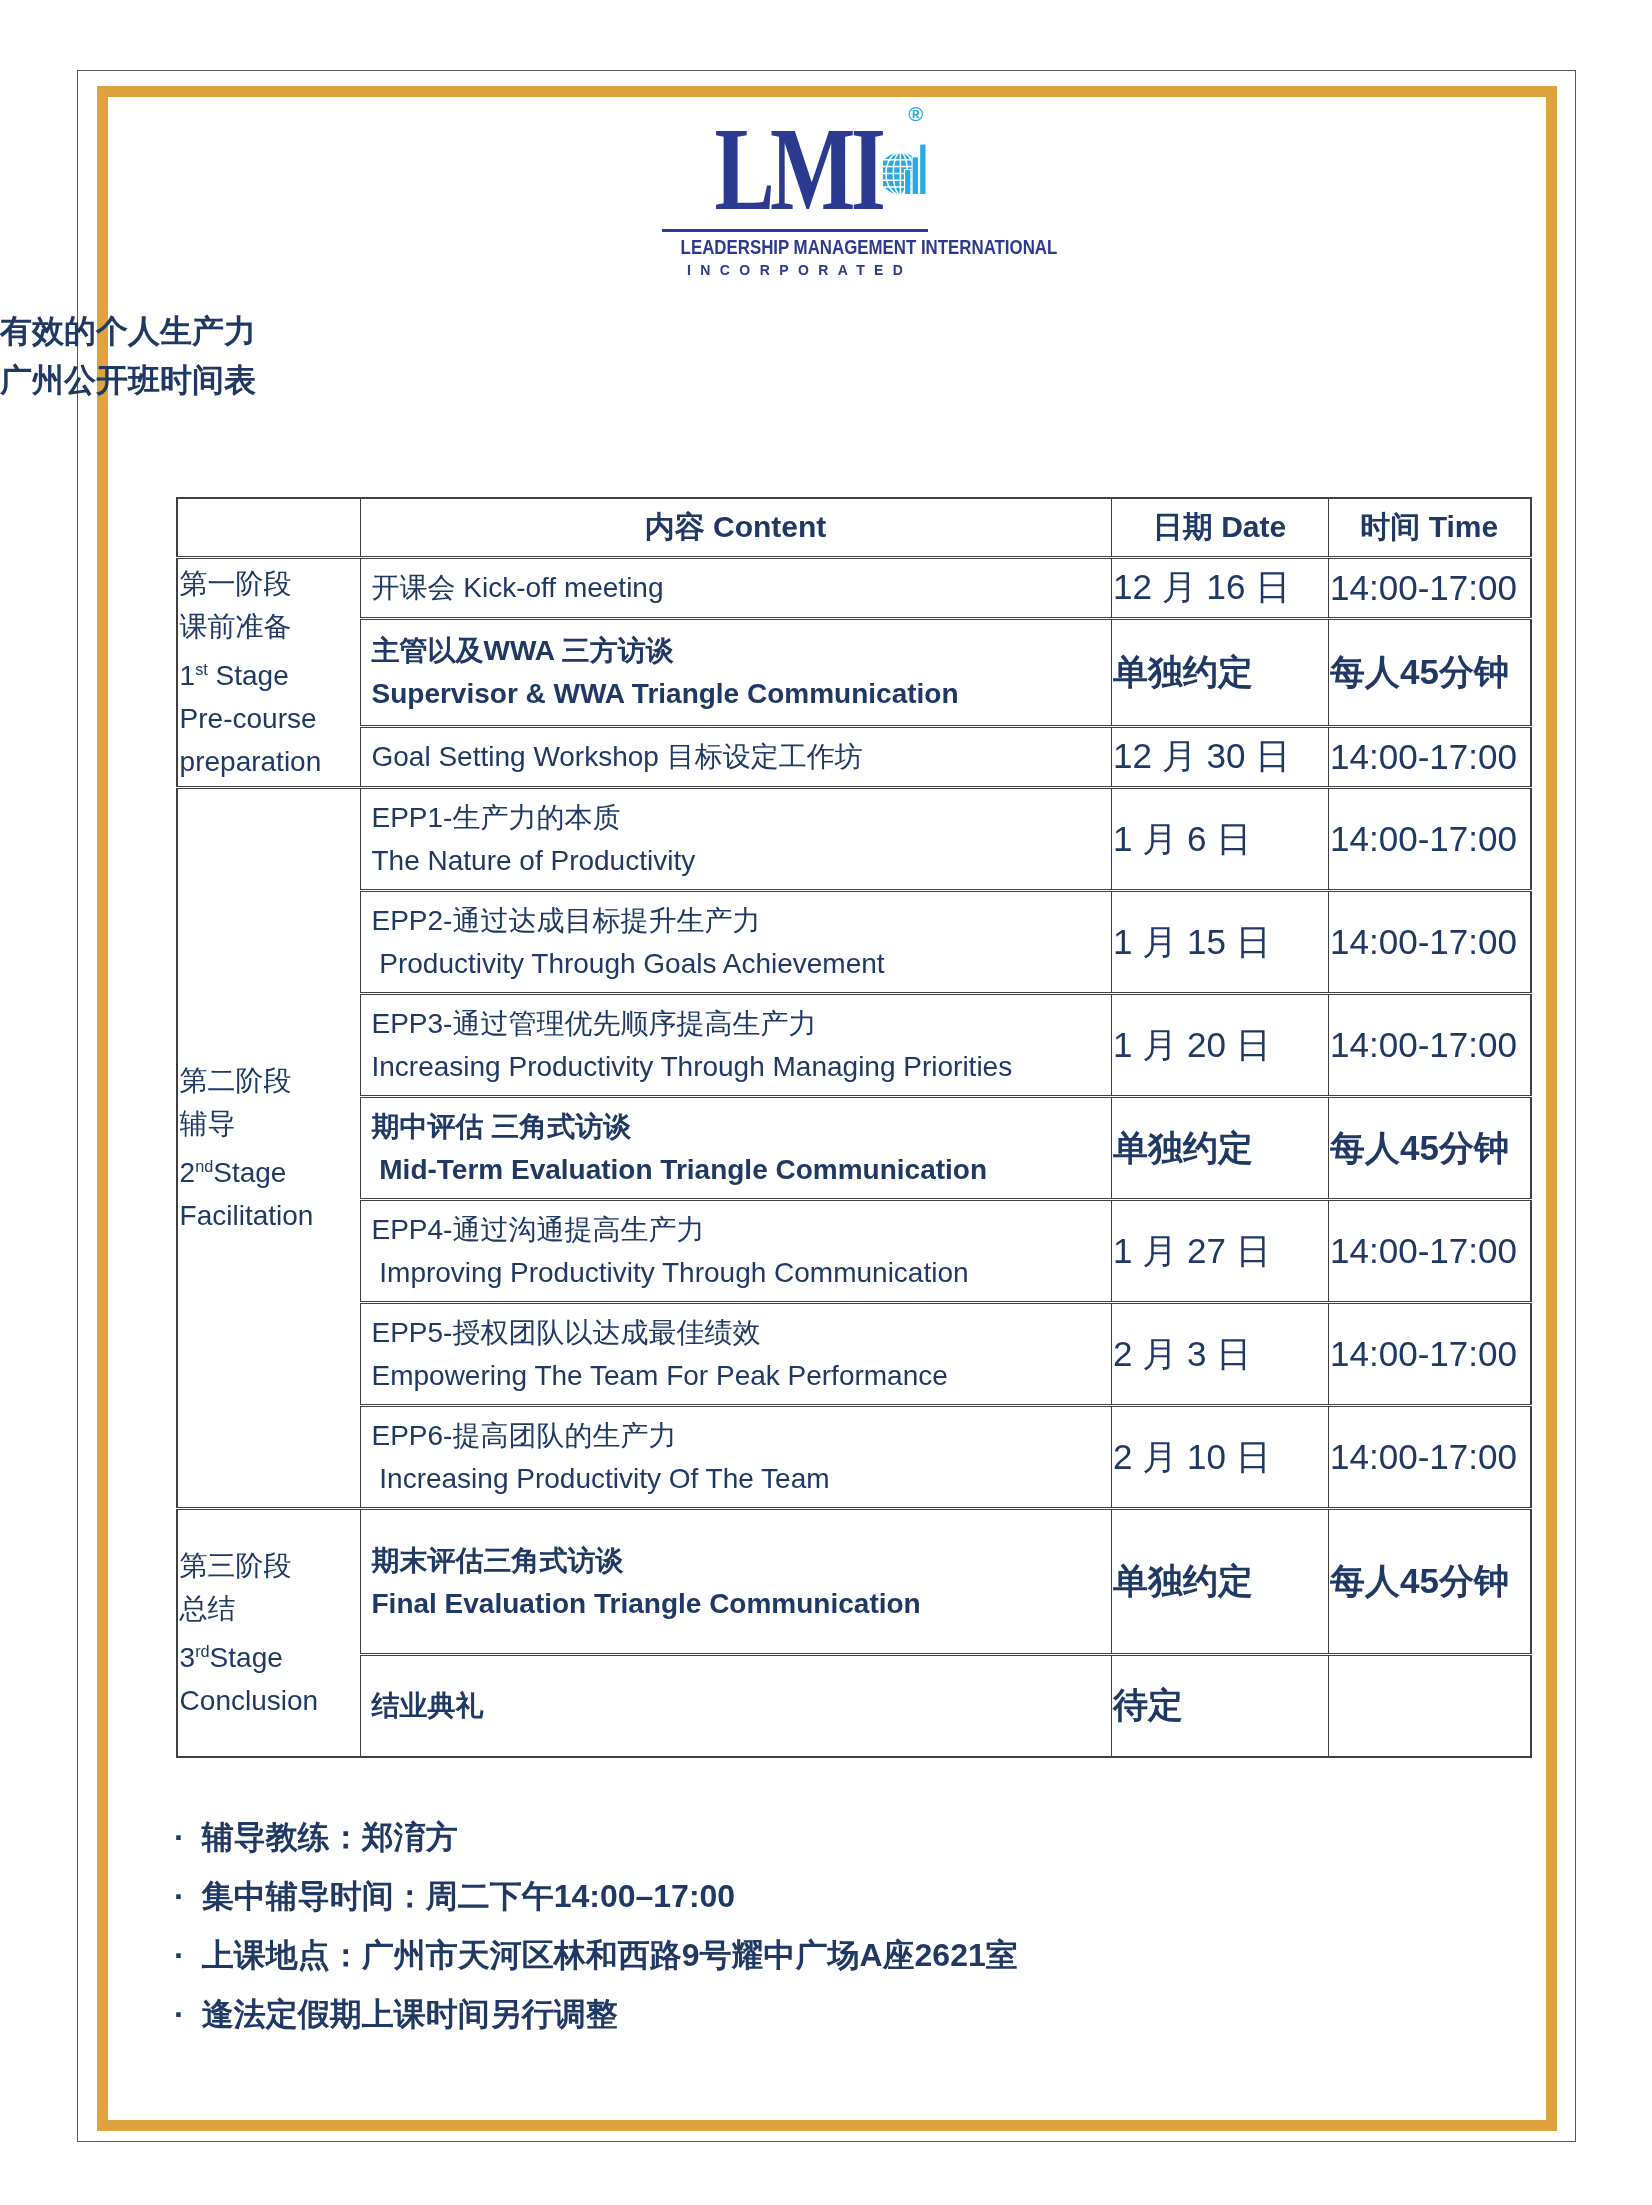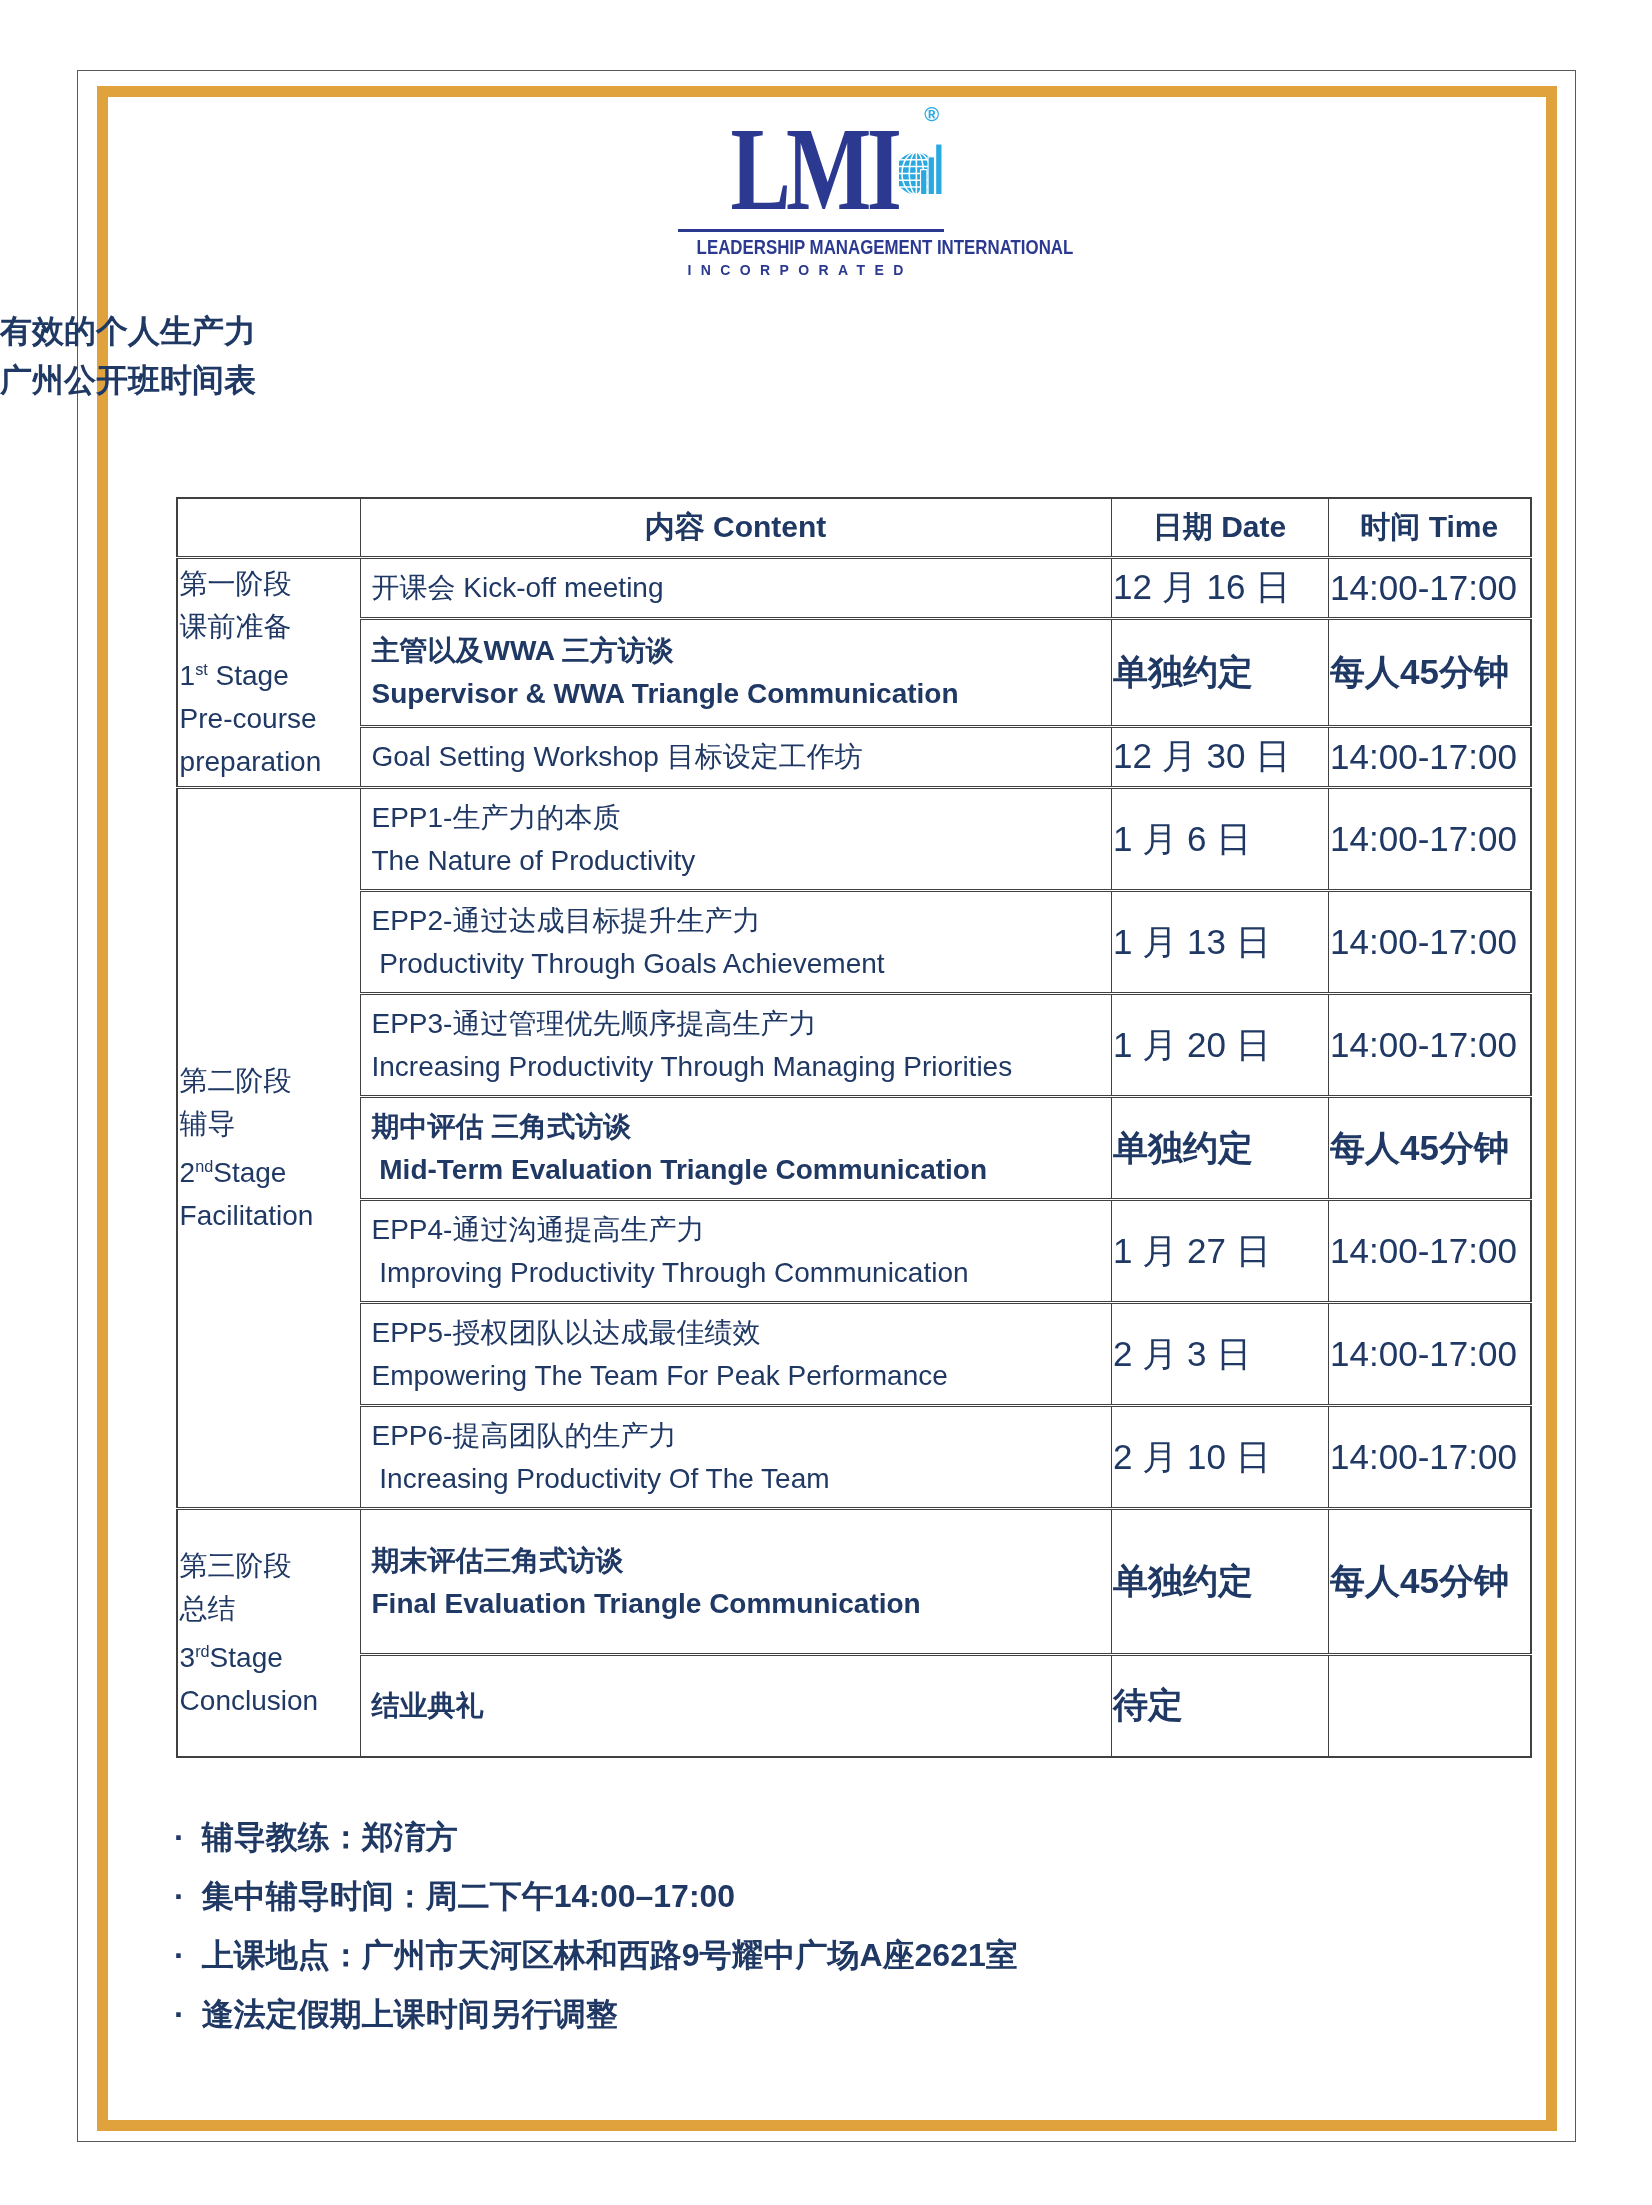--- a/index.html
+++ b/index.html
@@ -19,21 +19,22 @@
     border: 1.6px solid #595959;
   }
   .frame-gold {
     position: absolute; left: 97px; top: 86px;
     width: 1460px; height: 2045px;
     border: 11.7px solid #dfa23c;
   }
 
   
   .logo {
-    position: absolute; left: 678px; top: 108px; width: 266px;
+    position: absolute; left: 662px; top: 108px; width: 266px;
+    text-align: center;
   }
   .logo-top {
     position: relative; height: 119px;
     display: flex; align-items: flex-end; justify-content: center;
   }
   .logo-lmi {
     display: inline-block;
     font-family: "Liberation Serif", serif;
     font-weight: bold;
     font-size: 119px; line-height: 116px;
@@ -221,21 +222,21 @@
 The Nature of Productivity</div>
         </td>
       <td class="date-cell">1 月 6 日</td>
       <td class="time-cell">14:00-17:00</td>
     </tr>
     <tr class="r-tall">
       <td class="content-cell">
           <div class="content-text">EPP2-通过达成目标提升生产力
  Productivity Through Goals Achievement</div>
         </td>
-      <td class="date-cell">1 月 13 日</td>
+      <td class="date-cell">1 月 15 日</td>
       <td class="time-cell">14:00-17:00</td>
     </tr>
     <tr class="r-tall">
       <td class="content-cell">
           <div class="content-text">EPP3-通过管理优先顺序提高生产力
 Increasing Productivity Through Managing Priorities</div>
         </td>
       <td class="date-cell">1 月 20 日</td>
       <td class="time-cell">14:00-17:00</td>
     </tr>

